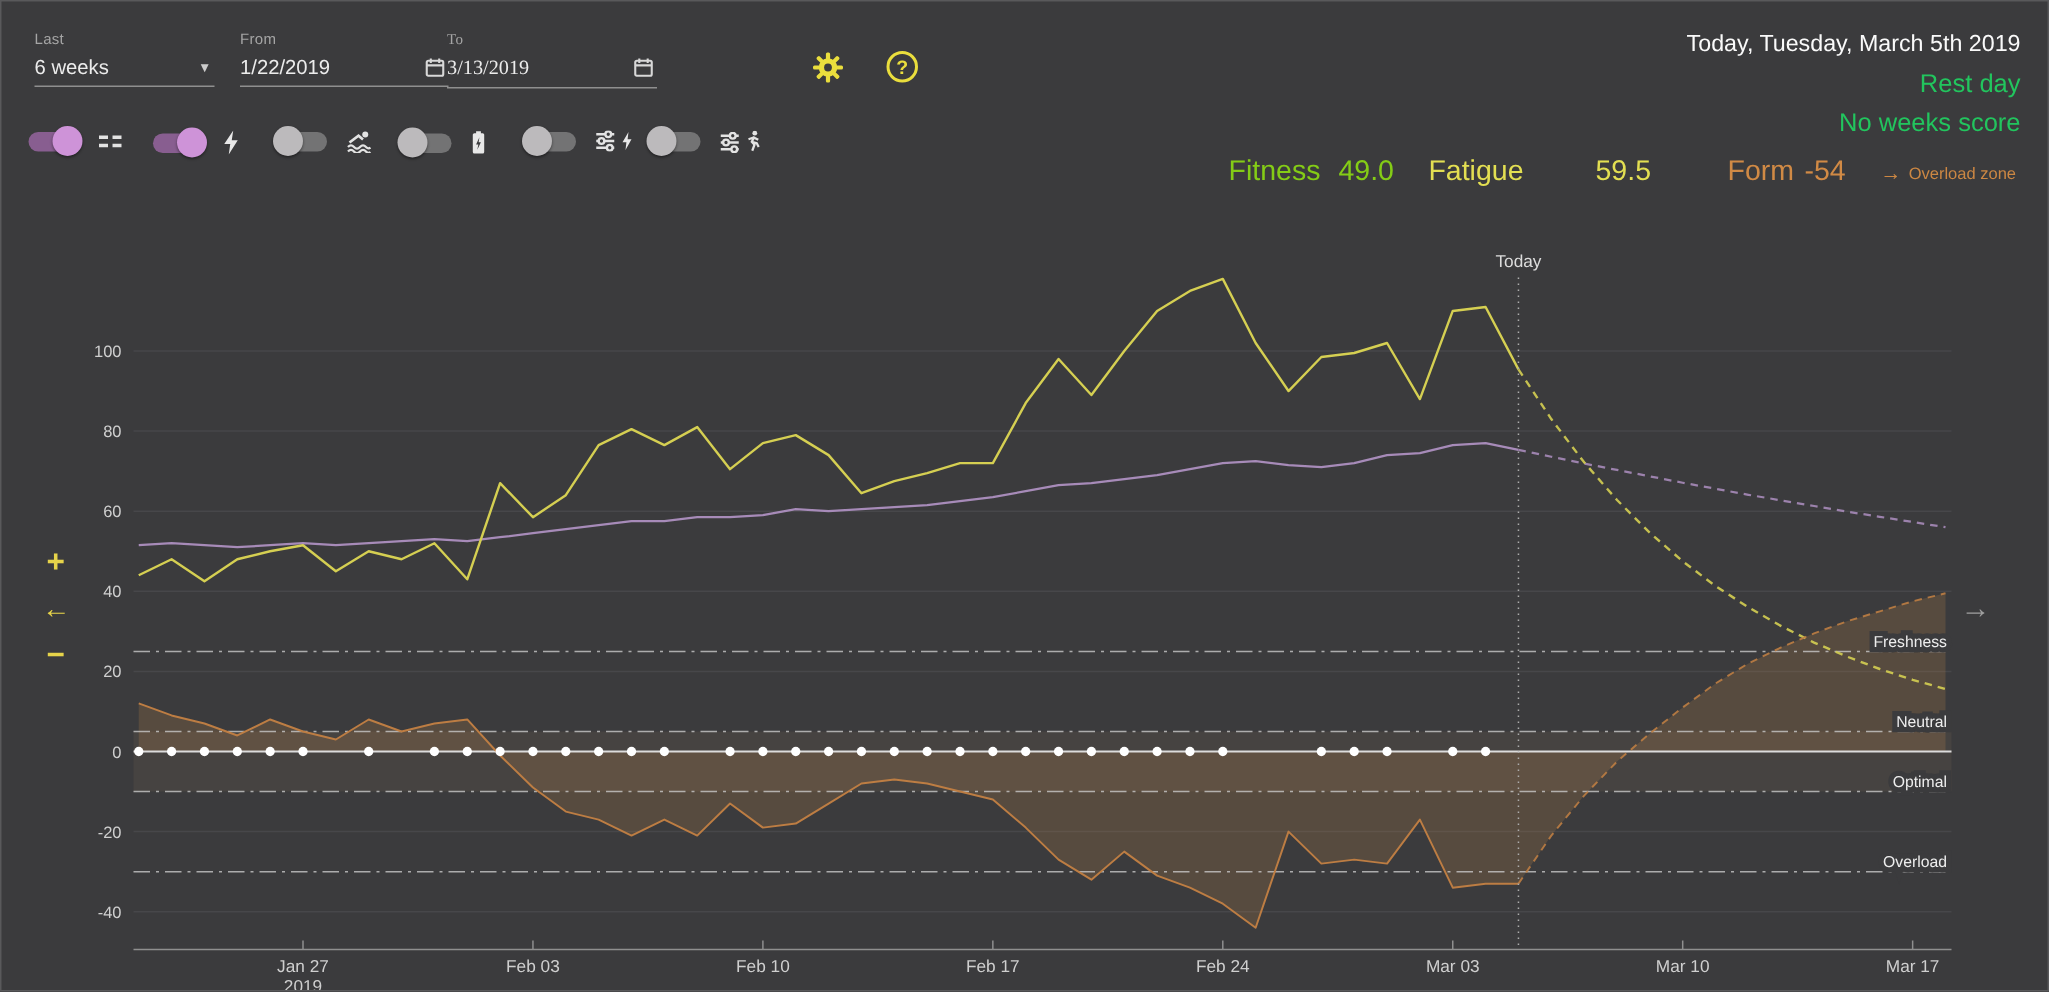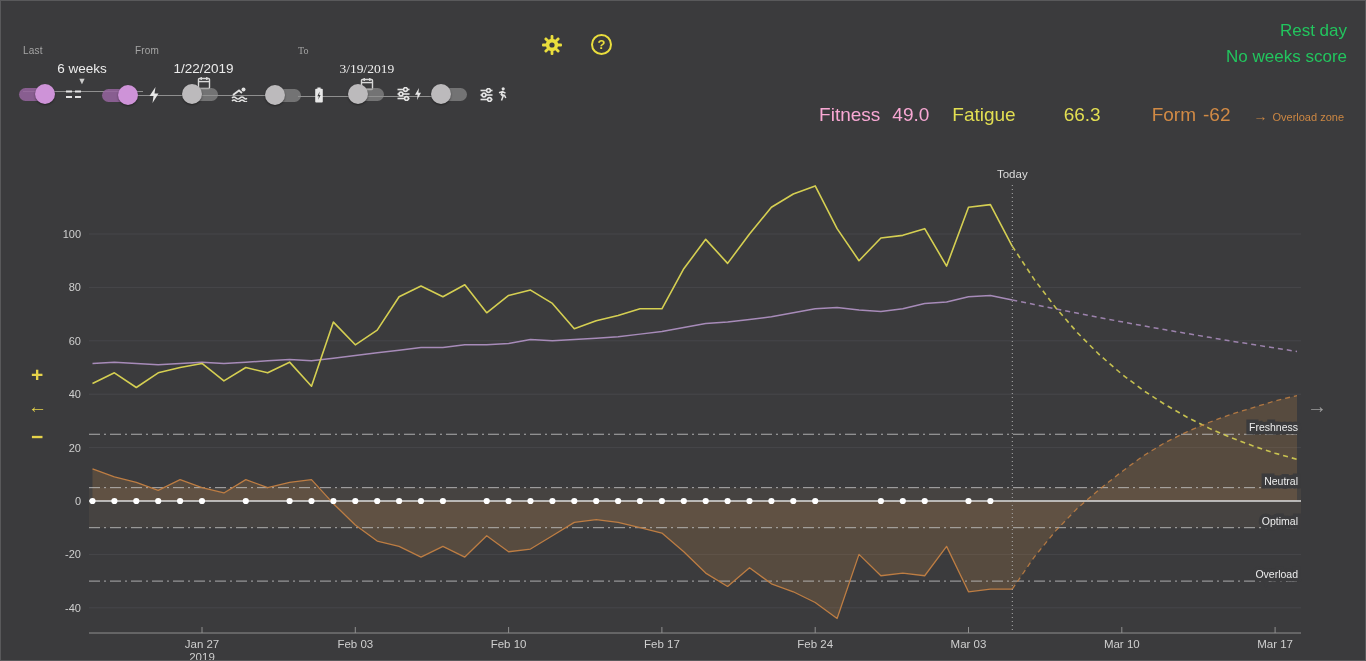--- a/index.html
+++ b/index.html
@@ -5,29 +5,29 @@
   * { margin:0; padding:0; box-sizing:border-box; }
   html,body { width:1366px; height:661px; }
   body {
     position:relative;
     background:#3b3b3d;
     font-family:"Liberation Sans", sans-serif;
     overflow:hidden;
     border:1px solid #59595b;
   }
   
-  .field { position:absolute; top:20px;margin-top:24px; }
+  .field { position:absolute; top:20px; }
   .field-label { font-size:10px; color:#a5a5a5; letter-spacing:.2px; }
   .field-row { display:flex; justify-content:space-between; align-items:center;
-               border-bottom:1px solid #8f8f8f; padding:3px 2px 5px 0; margin-top:2px;flex-direction:column; }
+               border-bottom:1px solid #8f8f8f; padding:3px 2px 5px 0; margin-top:2px; }
   .field-value { font-size:13.5px; color:#ececec; }
   .dd-arrow { font-size:9px; color:#cccccc; }
   .cal-icon svg { display:block; }
   #field-last { left:22px; width:120px; }
-  #field-from { left:134px; width:139px; }
+  #field-from { left:159px; width:139px; }
   #field-to   { left:297px; width:140px;font-family:Liberation Serif, serif; }
   #gear-btn { position:absolute; left:539px; top:32px; width:24px; height:24px; cursor:pointer; }
   #help-btn { position:absolute; left:590px; top:33px; width:21px; height:21px; border:2px solid #eade3d;
               border-radius:50%; color:#eade3d; font-size:13px; font-weight:bold; text-align:center;
               line-height:17px; cursor:pointer; }
   
   #status { position:absolute; top:20px; right:18px; text-align:right; }
   #status .date-line { font-size:15.5px; color:#fafafa; margin-bottom:7px; }
   #status .sub-line  { font-size:17px; color:#22c55e; margin-bottom:6px; }
   
@@ -77,21 +77,21 @@
           <line x1="9.8" y1="1" x2="9.8" y2="4"></line>
           <line x1="1.5" y1="5.6" x2="12.5" y2="5.6"></line>
       </svg>
     </span>
   </div>
 </div>
 
 <div class="field" id="field-to">
   <div class="field-label">To</div>
   <div class="field-row">
-    <span class="field-value">3/19/2019</span>
+    <span class="field-value">3/13/2019</span>
     <span class="cal-icon">
       <svg width="14" height="14" viewBox="0 0 14 14" fill="none" stroke="#d8d8d8" stroke-width="1.4">
         <rect x="1.5" y="2.5" width="11" height="10" rx="1"></rect>
           <line x1="4.2" y1="1" x2="4.2" y2="4"></line>
           <line x1="9.8" y1="1" x2="9.8" y2="4"></line>
           <line x1="1.5" y1="5.6" x2="12.5" y2="5.6"></line>
       </svg>
     </span>
   </div>
 </div>
@@ -110,20 +110,21 @@
         <rect x="10.6" y="2" width="2.8" height="5" rx="1" transform="rotate(135 12 12)"></rect>
         <rect x="10.6" y="17" width="2.8" height="5" rx="1" transform="rotate(135 12 12)"></rect>
       </g>
       <circle cx="12" cy="12" r="2.6" fill="#3b3b3d"></circle>
     </g>
   </svg>
 </div>
 <div id="help-btn"><span>?</span></div>
 
 <div id="status">
+  <div class="date-line">Today, Tuesday, March 5th 2019</div>
   <div class="sub-line">Rest day</div>
   <div class="sub-line">No weeks score</div>
 </div>
 
 <div class="toggle-group on" style="left:18px">
   <span class="switch">
       <span class="track"></span>
       <span class="thumb"></span>
     </span>
   <span class="ticon">
@@ -205,31 +206,31 @@
       <circle cx="9.5" cy="11.5" r="1.9" fill="#3b3b3d" stroke-width="1.6"></circle>
     </svg>
     <svg width="10" height="15" viewBox="0 0 10 15">
       <circle cx="6.2" cy="1.8" r="1.6" fill="#e3e3e3"></circle>
       <path d="M6,4 L4.2,7.5 L6,9.5 L4.5,13.5 M4.2,7.5 L7.5,8.5 L8.8,11 M2,5.8 L5.5,4.6 L8.5,6.2" stroke="#e3e3e3" stroke-width="1.5" fill="none"></path>
     </svg>
   </span>
 </div>
 
 <div id="legend">
-  <div class="legend-item" style="color: #f9a8d4; gap: 12px;">
+  <div class="legend-item" style="color: #84cc16; gap: 12px;">
     <span>Fitness</span>
     <span>49.0</span>
   </div>
   <div class="legend-item" style="color: rgb(227, 223, 82); gap: 48px;">
     <span>Fatigue</span>
-    <span>66.3</span>
+    <span>59.5</span>
   </div>
   <div class="legend-item" style="color: rgb(209, 138, 69); margin-left: 28px;">
     <span>Form</span>
-    <span>-62</span>
+    <span>-54</span>
   </div>
   <div id="overload-item" style="color: rgb(204, 135, 67);">
     <span class="ol-arrow">→</span>
     <span>Overload zone</span>
   </div>
 </div>
 
 <svg id="chart-svg" width="1366" height="521" viewBox="0 0 1366 521">
     <line x1="88" x2="1300" y1="93" y2="93" stroke="#47474a" stroke-width="1"></line>
     <line x1="88" x2="1300" y1="146.4" y2="146.4" stroke="#47474a" stroke-width="1"></line>

